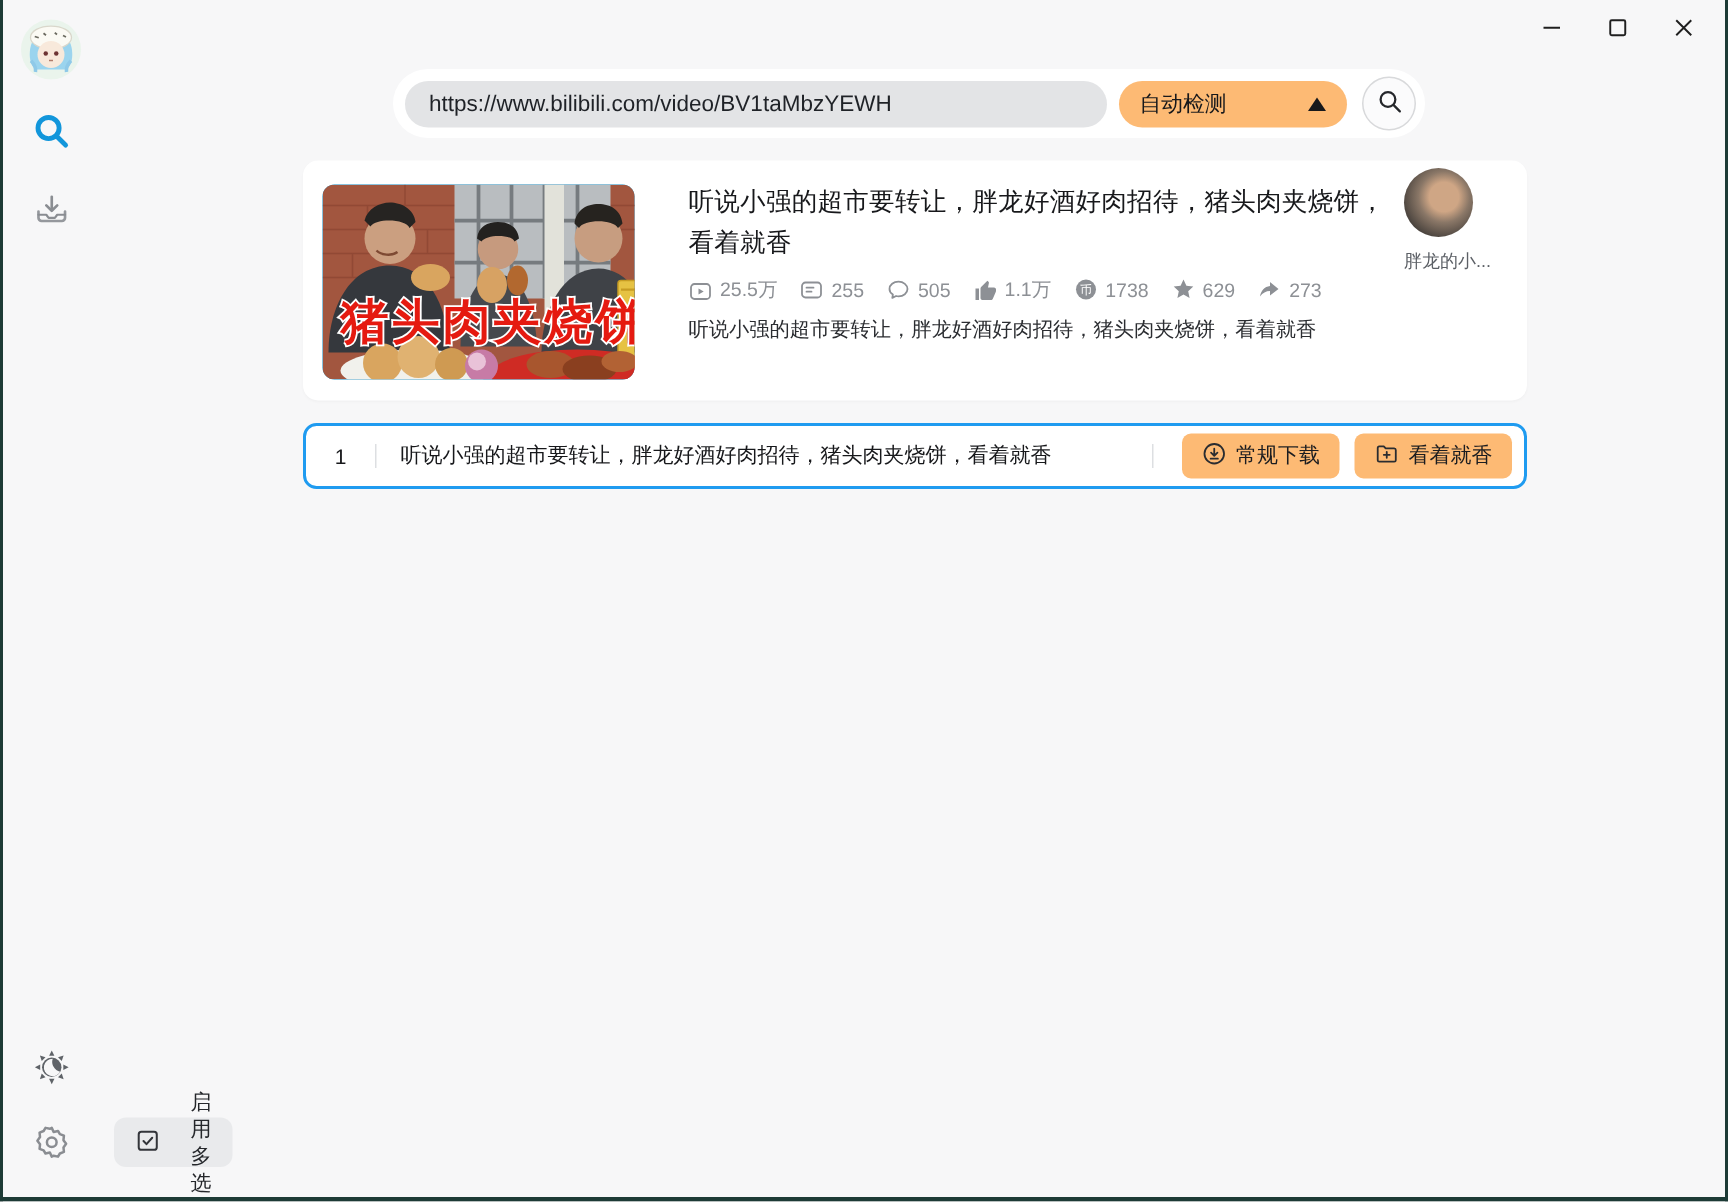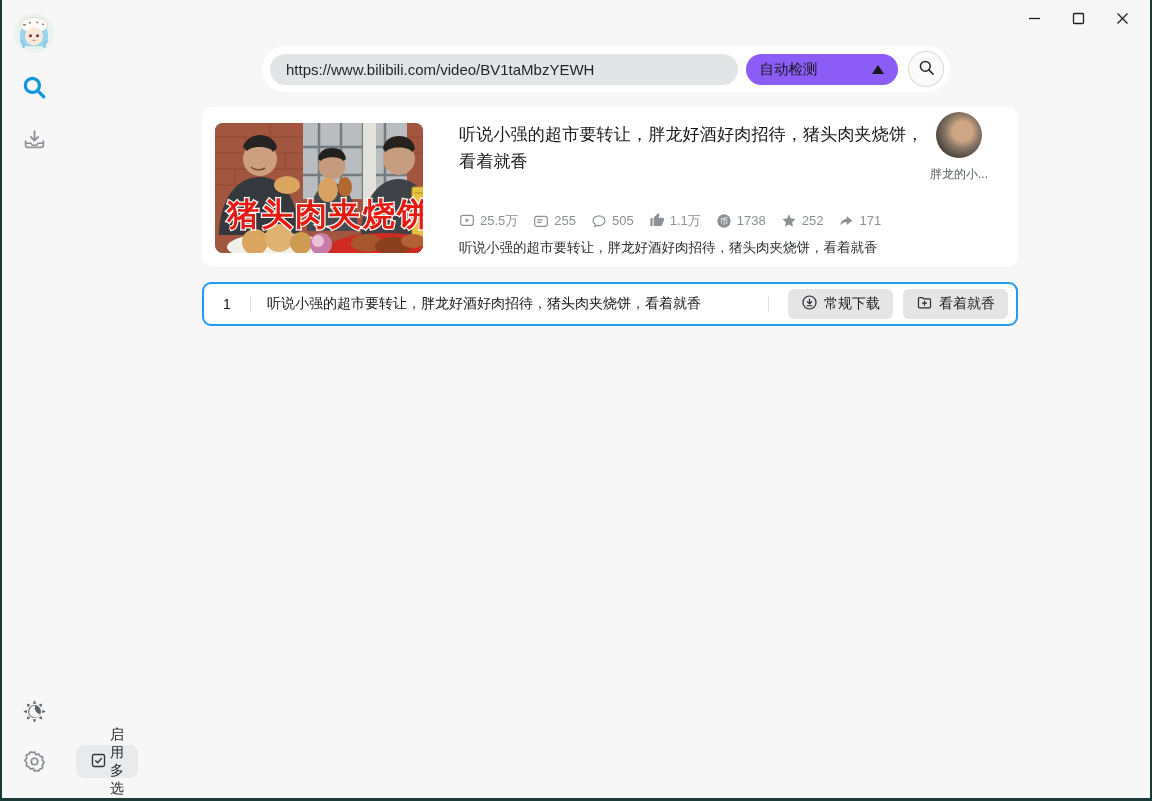--- a/index.html
+++ b/index.html
@@ -17,65 +17,65 @@
   
   .sidebar { position:absolute; left:0; top:0; width:64px; height:100%; }
   .side-avatar { position:absolute; left:12px; top:13px; width:40px; height:40px; border-radius:50%; overflow:hidden; background:#eef6f0; }
   .side-icon { position:absolute; left:18px; width:28px; height:28px; display:flex; align-items:center; justify-content:center; }
   .icon-search-side { top:73px; color:#1296db; }
   .icon-download-side { top:125px; color:#8a8d92; }
   .icon-theme { top:697px; color:#5f6368; }
   .icon-gear { top:747px; color:#8a8d92; }
   .multiselect-btn {
     position:absolute; left:74px; top:745px; height:33px; padding:0 14px;
-    display:flex; align-items:center; gap:3px; background:#e9eaec; border-radius:8px;
+    display:flex; align-items:center; gap:20px; background:#e9eaec; border-radius:8px;
     font-size:14px; color:#25272b; cursor:pointer; border:none;
   }
   .multiselect-btn svg { color:#33353a; }
   
   .searchbar { position:absolute; left:260px; top:46px; width:688px; height:46px; background:#ffffff; border-radius:23px; display:flex; align-items:center; padding:0 6px 0 8px; }
   .url-input {
     width:472px; height:31px; border:none; outline:none; background:#e3e4e6; border-radius:16px;
     padding:0 16px; font-size:15px; color:#1f2227; font-family:"Liberation Sans","DejaVu Sans",sans-serif;
   }
   .detect-select {
-    margin-left:8px; width:154px; height:31px; background:#8b5cf6; border-radius:16px;
+    margin-left:8px; width:154px; height:31px; background:#fdba74; border-radius:16px;
     display:flex; align-items:center; padding:0 14px; font-size:14.5px; color:#17181b; cursor:pointer;
   }
   .detect-select .caret { margin-left:auto; width:0; height:0; border-left:6px solid transparent; border-right:6px solid transparent; border-bottom:9px solid #17181b; }
   .search-btn {
     margin-left:10px; width:36px; height:36px; border-radius:50%; background:#fbfbfc;
     border:1px solid #d8d9db; display:flex; align-items:center; justify-content:center; color:#25272b; cursor:pointer;
   }
   
   .video-card { position:absolute; left:200px; top:107px; width:816px; height:160px; background:#ffffff; border-radius:10px; box-shadow:0 1px 2px rgba(0,0,0,.03); }
   .thumb { position:absolute; left:13px; top:16px; width:208px; height:130px; border-radius:8px; overflow:hidden; background:#0ea5e9; }
   .vc-info { position:absolute; left:257px; top:14px; width:470px; }
   .vc-title { font-size:17px; line-height:1.6; color:#17181b; font-weight:500; letter-spacing:.2px; }
   .vc-stats { display:flex; align-items:center; gap:15px; margin-top:9px; color:#8d9095; font-size:13px; }
-  .stat { display:flex; align-items:flex-start; gap:5px;margin-top:28px; }
+  .stat { display:flex; align-items:flex-end; gap:5px; }
   .stat svg { display:block; }
   .vc-desc { margin-top:9px; font-size:13.5px; color:#2b2d31; white-space:nowrap; }
   .uploader { position:absolute; right:24px; top:5px; width:70px; text-align:center; }
   .uploader-avatar {
     width:46px; height:46px; border-radius:50%; margin:0 auto;
     background:radial-gradient(circle at 58% 42%, #cfa685 0 26%, #8a7767 45%, #413c38 78%);
   }
-  .uploader-name { margin-top:8px; font-size:12px; color:#5c6066; white-space:nowrap; }
+  .uploader-name { margin-top:8px; font-size:12px; color:#5c6066; white-space:nowrap;text-align:right; }
   
   .dl-row {
     position:absolute; left:200px; top:282px; width:816px; height:44px; background:#ffffff;
     border:2px solid #1f9bf0; border-radius:9px; display:flex; align-items:center; padding:0 8px 0 0;
   }
   .dl-index { width:46px; text-align:center; font-size:14px; color:#17181b; }
   .v-div { width:1px; height:16px; background:#dddfe2; }
   .dl-title { margin-left:16px; font-size:14px; color:#17181b; white-space:nowrap; overflow:hidden; }
   .dl-actions { margin-left:auto; display:flex; align-items:center; gap:10px; }
   .dl-btn {
-    height:30px; padding:0 13px; background:#e5e5e5; border:none; border-radius:6px;
+    height:30px; padding:0 13px; background:#fdba74; border:none; border-radius:6px;
     display:flex; align-items:center; gap:6px; font-size:14px; color:#1c1d20; cursor:pointer;
     font-family:"Liberation Sans","DejaVu Sans",sans-serif;
   }
   .dl-btn svg { color:#2a2c30; }
   .dl-actions .v-div { margin-right:9px; }
 </style>
 </head>
 <body>
 
 <div class="window">
@@ -268,29 +268,29 @@
             </svg>
           </span>
           <span>1738</span>
         </span>
         <span class="stat">
           <span>
             <svg width="16" height="16" viewBox="0 0 24 24" fill="currentColor">
               <path d="M12 2l2.9 6.3 6.9.8-5.1 4.7 1.4 6.8-6.1-3.5-6.1 3.5 1.4-6.8L2.2 9.1l6.9-.8z"></path>
             </svg>
           </span>
-          <span>252</span>
+          <span>629</span>
         </span>
         <span class="stat">
           <span>
             <svg width="16" height="16" viewBox="0 0 24 24" fill="currentColor">
               <path d="M21.5 11.5L13 4.5v4C7.5 9.2 4 13 3 19c2.7-3.8 6-5.6 10-5.6v4.6z"></path>
             </svg>
           </span>
-          <span>171</span>
+          <span>273</span>
         </span>
       </div>
       <div class="vc-desc">听说小强的超市要转让，胖龙好酒好肉招待，猪头肉夹烧饼，看着就香</div>
     </div>
 
     <div class="uploader">
       <div class="uploader-avatar"></div>
       <div class="uploader-name">胖龙的小...</div>
     </div>
   </div>

